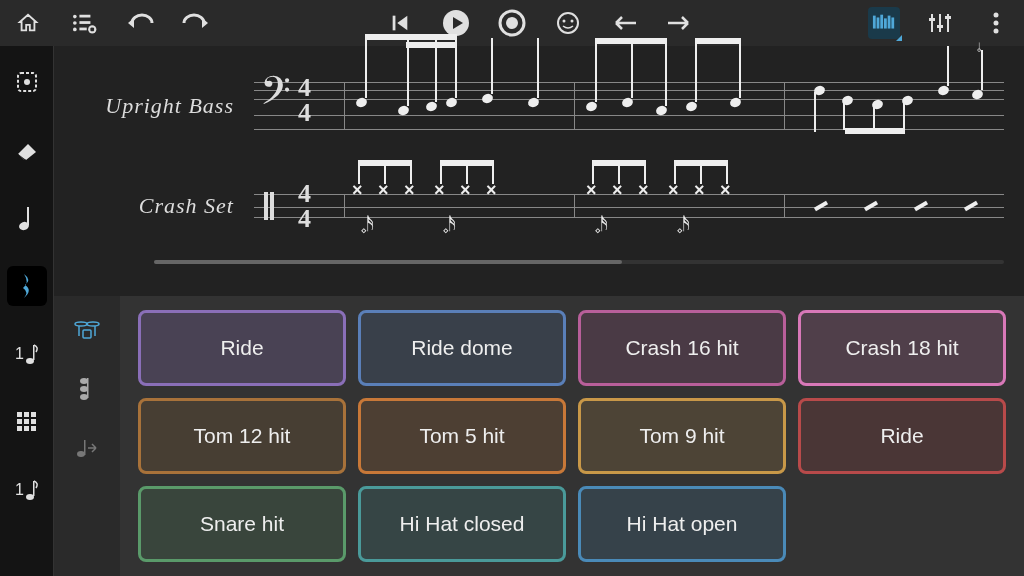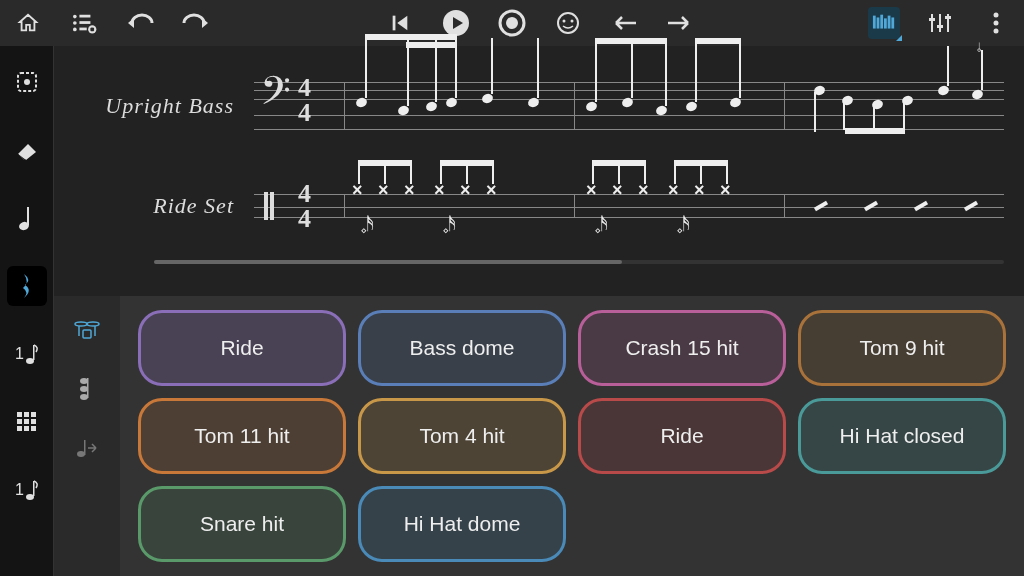--- a/index.html
+++ b/index.html
@@ -139,21 +139,21 @@
 .pad-sidebar .mini.active { color: #4fa8d8; }
 .pad-grid {
   flex: 1;
   display: grid;
   grid-template-columns: repeat(4, 1fr);
   grid-template-rows: repeat(3, 1fr);
   gap: 12px;
   padding: 14px 18px;
 }
 .pad {
-  border-radius: 24px;
+  border-radius: 8px;
   display: flex;
   align-items: center;
   justify-content: center;
   font-size: 21px;
   color: #eee;
   cursor: pointer;
   border: 3px solid;
   background: rgba(0,0,0,0.15);
 }
 .pad-purple  { border-color: #8a6fb8; background: rgba(138,111,184,0.25); }
@@ -388,21 +388,21 @@
               <div class="stem" style="left:559px; top:36px; height:28px"></div>
             <div class="notehead" style="left:594px; top:20px"></div>
               <div class="stem" style="left:603px; top:-20px; height:40px"></div>
             <div class="notehead" style="left:628px; top:24px"></div>
               <div class="stem" style="left:637px; top:-16px; height:40px"></div>
               <div class="flag" style="left:637px; top:-24px">𝆭</div>
           </div>
         </div>
       </div>
       <div class="track-row">
-        <div class="track-label">Ride Set</div>
+        <div class="track-label">Crash Set</div>
         <div class="staff staff-perc">
           <div class="staff-lines"></div>
           <div class="clef-perc"></div>
           <div class="timesig" style="top:16px"><span>4</span><br><span>4</span></div>
           <div class="notes">
             <div class="barline" style="left:0px; top:28px; height:24px"></div>
             <div class="beam" style="left:14px; width:52px; top:-6px"></div>
             <div class="notex" style="left:8px; top:14px">×</div>
               <div class="stem" style="left:14px; top:-6px; height:24px"></div>
             <div class="notex" style="left:34px; top:14px">×</div>
@@ -470,25 +470,26 @@
         <div class="mini">
           <svg width="22" height="20" viewBox="0 0 22 20">
               <ellipse cx="5" cy="16" rx="4" ry="3" fill="#777"></ellipse>
               <rect x="8" y="2" width="1.5" height="15" fill="#777"></rect>
               <path d="M12 10 H20 M20 10 l-4 -4 M20 10 l-4 4" fill="none" stroke="#777" stroke-width="1.5"></path>
             </svg>
         </div>
       </div>
       <div class="pad-grid" id="pad-grid">
           <div class="pad pad-purple">Ride</div>
-          <div class="pad pad-blue">Bass dome</div>
-          <div class="pad pad-magenta">Crash 15 hit</div>
-          <div class="pad pad-brown">Tom 9 hit</div>
-          <div class="pad pad-orange">Tom 11 hit</div>
-          <div class="pad pad-amber">Tom 4 hit</div>
+          <div class="pad pad-blue">Ride dome</div>
+          <div class="pad pad-magenta">Crash 16 hit</div>
+          <div class="pad pad-pink">Crash 18 hit</div>
+          <div class="pad pad-brown">Tom 12 hit</div>
+          <div class="pad pad-orange">Tom 5 hit</div>
+          <div class="pad pad-amber">Tom 9 hit</div>
           <div class="pad pad-red">Ride</div>
+          <div class="pad pad-green">Snare hit</div>
           <div class="pad pad-teal">Hi Hat closed</div>
-          <div class="pad pad-green">Snare hit</div>
-          <div class="pad pad-cyan">Hi Hat dome</div>
+          <div class="pad pad-cyan">Hi Hat open</div>
         </div>
     </div>
   </div>
 </div>
 
 </body></html>

